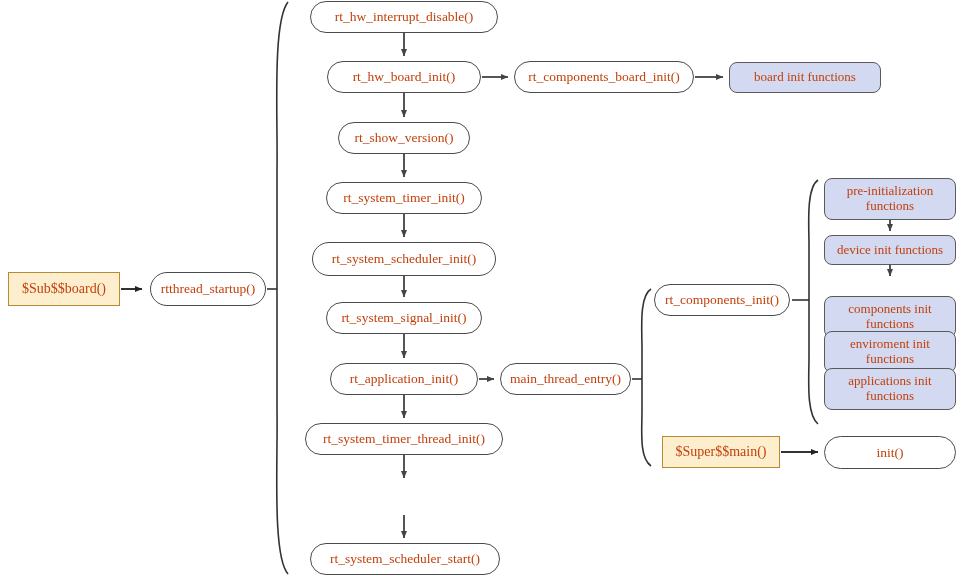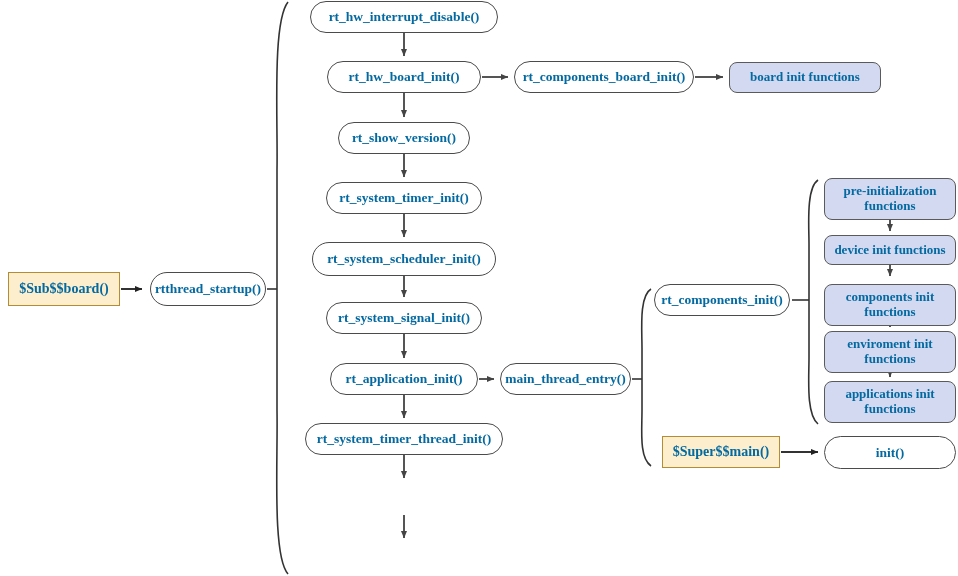--- a/index.html
+++ b/index.html
@@ -28,22 +28,21 @@
   .node {
     position: absolute;
     box-sizing: border-box;
     display: flex;
     align-items: center;
     justify-content: center;
     text-align: center;
     line-height: 1.12;
     white-space: pre-line;
     z-index: 2;
-    color: #0369a1;
-    font-weight: bold;
+    color: #c2410c;
   }
   .node.rounded {
     border: 1.2px solid #4b4b4b;
     border-radius: 999px;
     background: #ffffff;
     font-size: 13.5px;
   }
   .node.rounded.blue {
     background: #d3d9f0;
     border-color: #5a5a5a;
@@ -125,40 +124,41 @@
 
   <div class="node rounded" style="left:312px;top:242px;width:184px;height:34px">rt_system_scheduler_init()</div>
 
   <div class="node rounded" style="left:326px;top:302px;width:156px;height:32px">rt_system_signal_init()</div>
 
   <div class="node rounded" style="left:330px;top:363px;width:148px;height:32px">rt_application_init()</div>
 
   <div class="node rounded" style="left:305px;top:423px;width:198px;height:32px">rt_system_timer_thread_init()</div>
 
 
+  <div class="node rounded" style="left:310px;top:543px;width:190px;height:32px">rt_system_scheduler_start()</div>
 
   <div class="node rounded" style="left:514px;top:61px;width:180px;height:32px">rt_components_board_init()</div>
 
   <div class="node rounded blue" style="left:729px;top:62px;width:152px;height:31px">board init functions</div>
 
   <div class="node rounded" style="left:500px;top:363px;width:131px;height:32px">main_thread_entry()</div>
 
   <div class="node rounded" style="left:654px;top:284px;width:136px;height:32px">rt_components_init()</div>
 
   <div class="node rect" style="left:662px;top:436px;width:118px;height:32px">$Super$$main()</div>
 
   <div class="node rounded" style="left:824px;top:436px;width:132px;height:33px">init()</div>
 
   <div class="node rounded blue" style="left:824px;top:178px;width:132px;height:42px">pre-initialization
 functions</div>
 
   <div class="node rounded blue" style="left:824px;top:235px;width:132px;height:30px">device init functions</div>
 
-  <div class="node rounded blue" style="left:824px;top:284px;width:132px;height:42px">components init
+  <div class="node rounded blue" style="left:824px;top:296px;width:132px;height:42px">components init
 functions</div>
 
   <div class="node rounded blue" style="left:824px;top:331px;width:132px;height:42px">enviroment init
 functions</div>
 
-  <div class="node rounded blue" style="left:824px;top:381px;width:132px;height:42px">applications init
+  <div class="node rounded blue" style="left:824px;top:368px;width:132px;height:42px">applications init
 functions</div>
 
 </div>
 
 </body></html>

